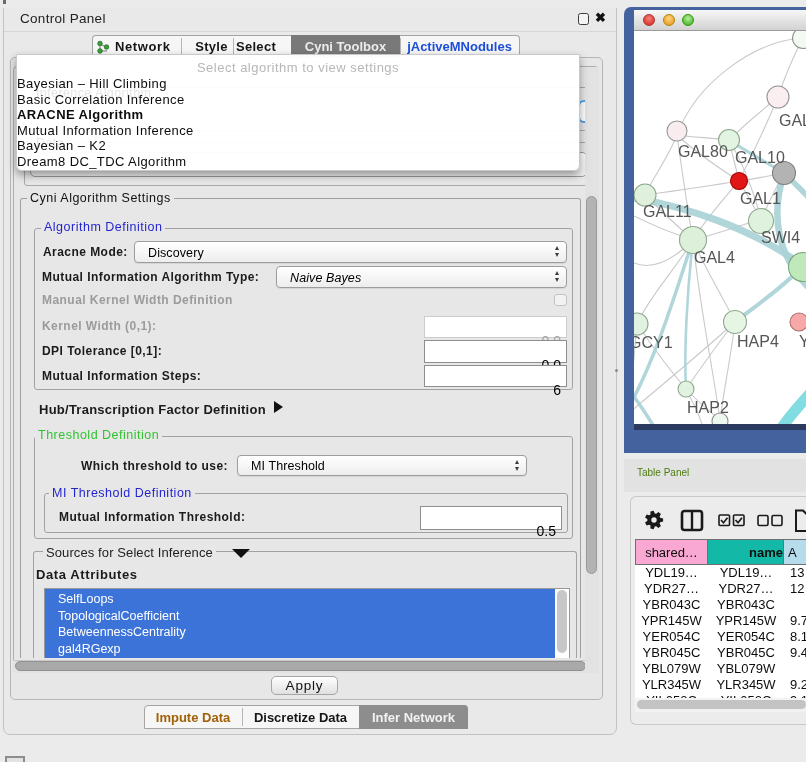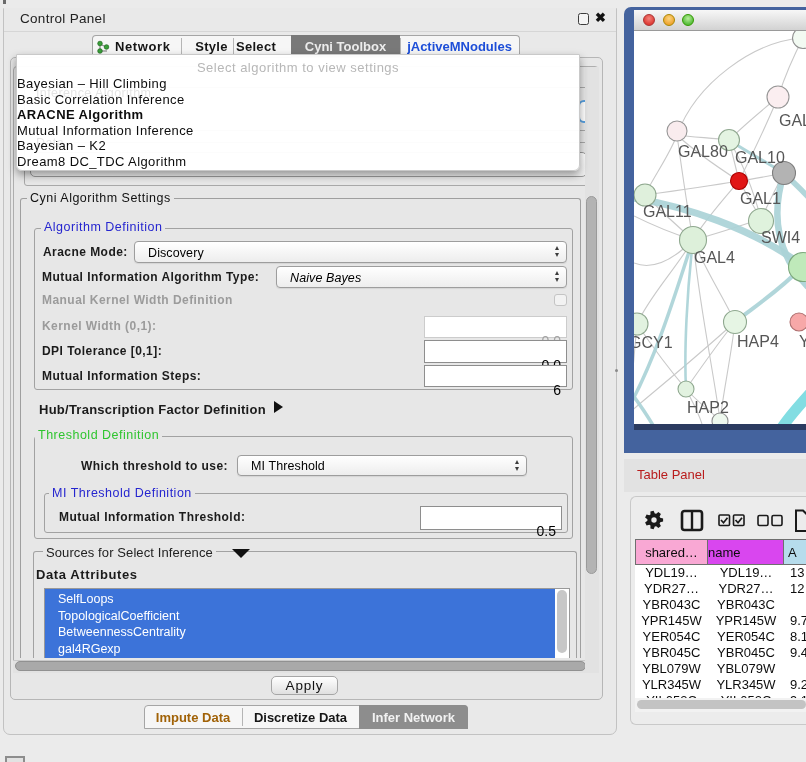--- a/index.html
+++ b/index.html
@@ -215,21 +215,21 @@
     <text x="127" y="212">SWI4</text>
     <text x="60" y="232">GAL4</text>
     <text x="-5" y="317">GCY1</text>
     <text x="103" y="316">HAP4</text>
     <text x="165" y="316">Y</text>
     <text x="53" y="382">HAP2</text>
   </g>
 </svg>
 
 <div class="abs" style="left:624px;top:459px;width:182px;height:33px;background:#e2e2e2;"></div>
-<div class="abs" style="left:637px;top:467px;font-size:13px;color:#b91c1c;">Table Panel</div>
+<div class="abs" style="left:637px;top:467px;font-size:10px;color:#4d7c0f;">Table Panel</div>
 
 <div class="abs" style="left:630px;top:496px;width:176px;height:229px;background:#ececec;border:1px solid #c9c9c9;border-radius:6px 0 0 6px;border-right:none;"></div>
 
 <svg class="abs" style="left:640px;top:508px;" width="166" height="26" viewBox="0 0 166 26">
   <g fill="#1a1a1a">
     <path d="M20.2,9.8 L23.1,10.4 L23.1,13.6 L20.2,14.2 L19.6,15.5 L20.9,18.0 L18.4,20.1 L16.2,18.2 L14.8,18.6 L13.6,21.2 L10.4,20.5 L10.5,17.6 L9.3,16.7 L6.6,17.4 L5.1,14.4 L7.4,12.7 L7.4,11.3 L5.1,9.6 L6.6,6.6 L9.3,7.3 L10.5,6.4 L10.4,3.5 L13.6,2.8 L14.8,5.4 L16.2,5.8 L18.4,3.9 L20.9,6.0 L19.6,8.5 Z"></path>
     <circle cx="14" cy="12" r="2.7" fill="#ececec"></circle>
   </g>
   <g fill="none" stroke="#1a1a1a">
     <rect x="42" y="3" width="20" height="19" rx="2.5" stroke-width="2.6"></rect>
@@ -239,21 +239,21 @@
     <path d="M81,12 l2.5,2.8 4,-5" stroke-width="1.7"></path>
     <path d="M95.5,12 l2.5,2.8 4,-5" stroke-width="1.7"></path>
     <rect x="118" y="7.5" width="10" height="10" rx="1.5" stroke-width="1.6"></rect>
     <rect x="132" y="7.5" width="10" height="10" rx="1.5" stroke-width="1.6"></rect>
     <path d="M156,2.5 h7 l4,4 V23 h-11 z" stroke-width="2"></path>
   </g>
 </svg>
 
 <div class="abs" id="tbl" style="left:635px;top:539px;width:171px;height:173px;background:#fff;overflow:hidden;font-size:13px;color:#0d0d0d;">
   <div style="position:absolute;left:0;top:0;width:73px;height:26px;background:#f9a8d4;border:1px solid #6f6f6f;text-align:center;line-height:25px;">shared…</div>
-  <div style="position:absolute;left:73px;top:0;width:76px;height:26px;background:#d946ef;border:1px solid #6f6f6f;border-left:none;text-align:left;line-height:25px;">name</div>
+  <div style="position:absolute;left:73px;top:0;width:76px;height:26px;background:#14b8a6;border:1px solid #6f6f6f;border-left:none;text-align:right;line-height:25px;font-weight:bold;">name</div>
   <div style="position:absolute;left:149px;top:0;width:60px;height:26px;background:#b6dcec;border:1px solid #6f6f6f;border-left:none;text-align:left;padding-left:4px;line-height:25px;">A</div>
   <div style="position:absolute;left:0;top:26px;width:73px;text-align:center;line-height:16.05px;">YDL19…<br>YDR27…<br>YBR043C<br>YPR145W<br>YER054C<br>YBR045C<br>YBL079W<br>YLR345W<br>YIL052C</div>
   <div style="position:absolute;left:73px;top:26px;width:76px;text-align:center;line-height:16.05px;">YDL19…<br>YDR27…<br>YBR043C<br>YPR145W<br>YER054C<br>YBR045C<br>YBL079W<br>YLR345W<br>YIL052C</div>
   <div style="position:absolute;left:155px;top:26px;width:60px;text-align:left;line-height:16.05px;">13…<br>12…<br>&nbsp;<br>9.7<br>8.1<br>9.4<br>&nbsp;<br>9.2<br>9.1</div>
 </div>
 
 <div class="abs" style="left:635px;top:698px;width:171px;height:14px;background:#f2f2f2;"></div>
 <div class="abs" style="left:637px;top:700px;width:169px;height:9px;background:#c3c3c3;border-radius:5px;"></div>
 
 <div class="abs" style="left:5px;top:756px;width:20px;height:14px;border:2px solid #8d8d8d;background:#e2e2e2;"></div>

